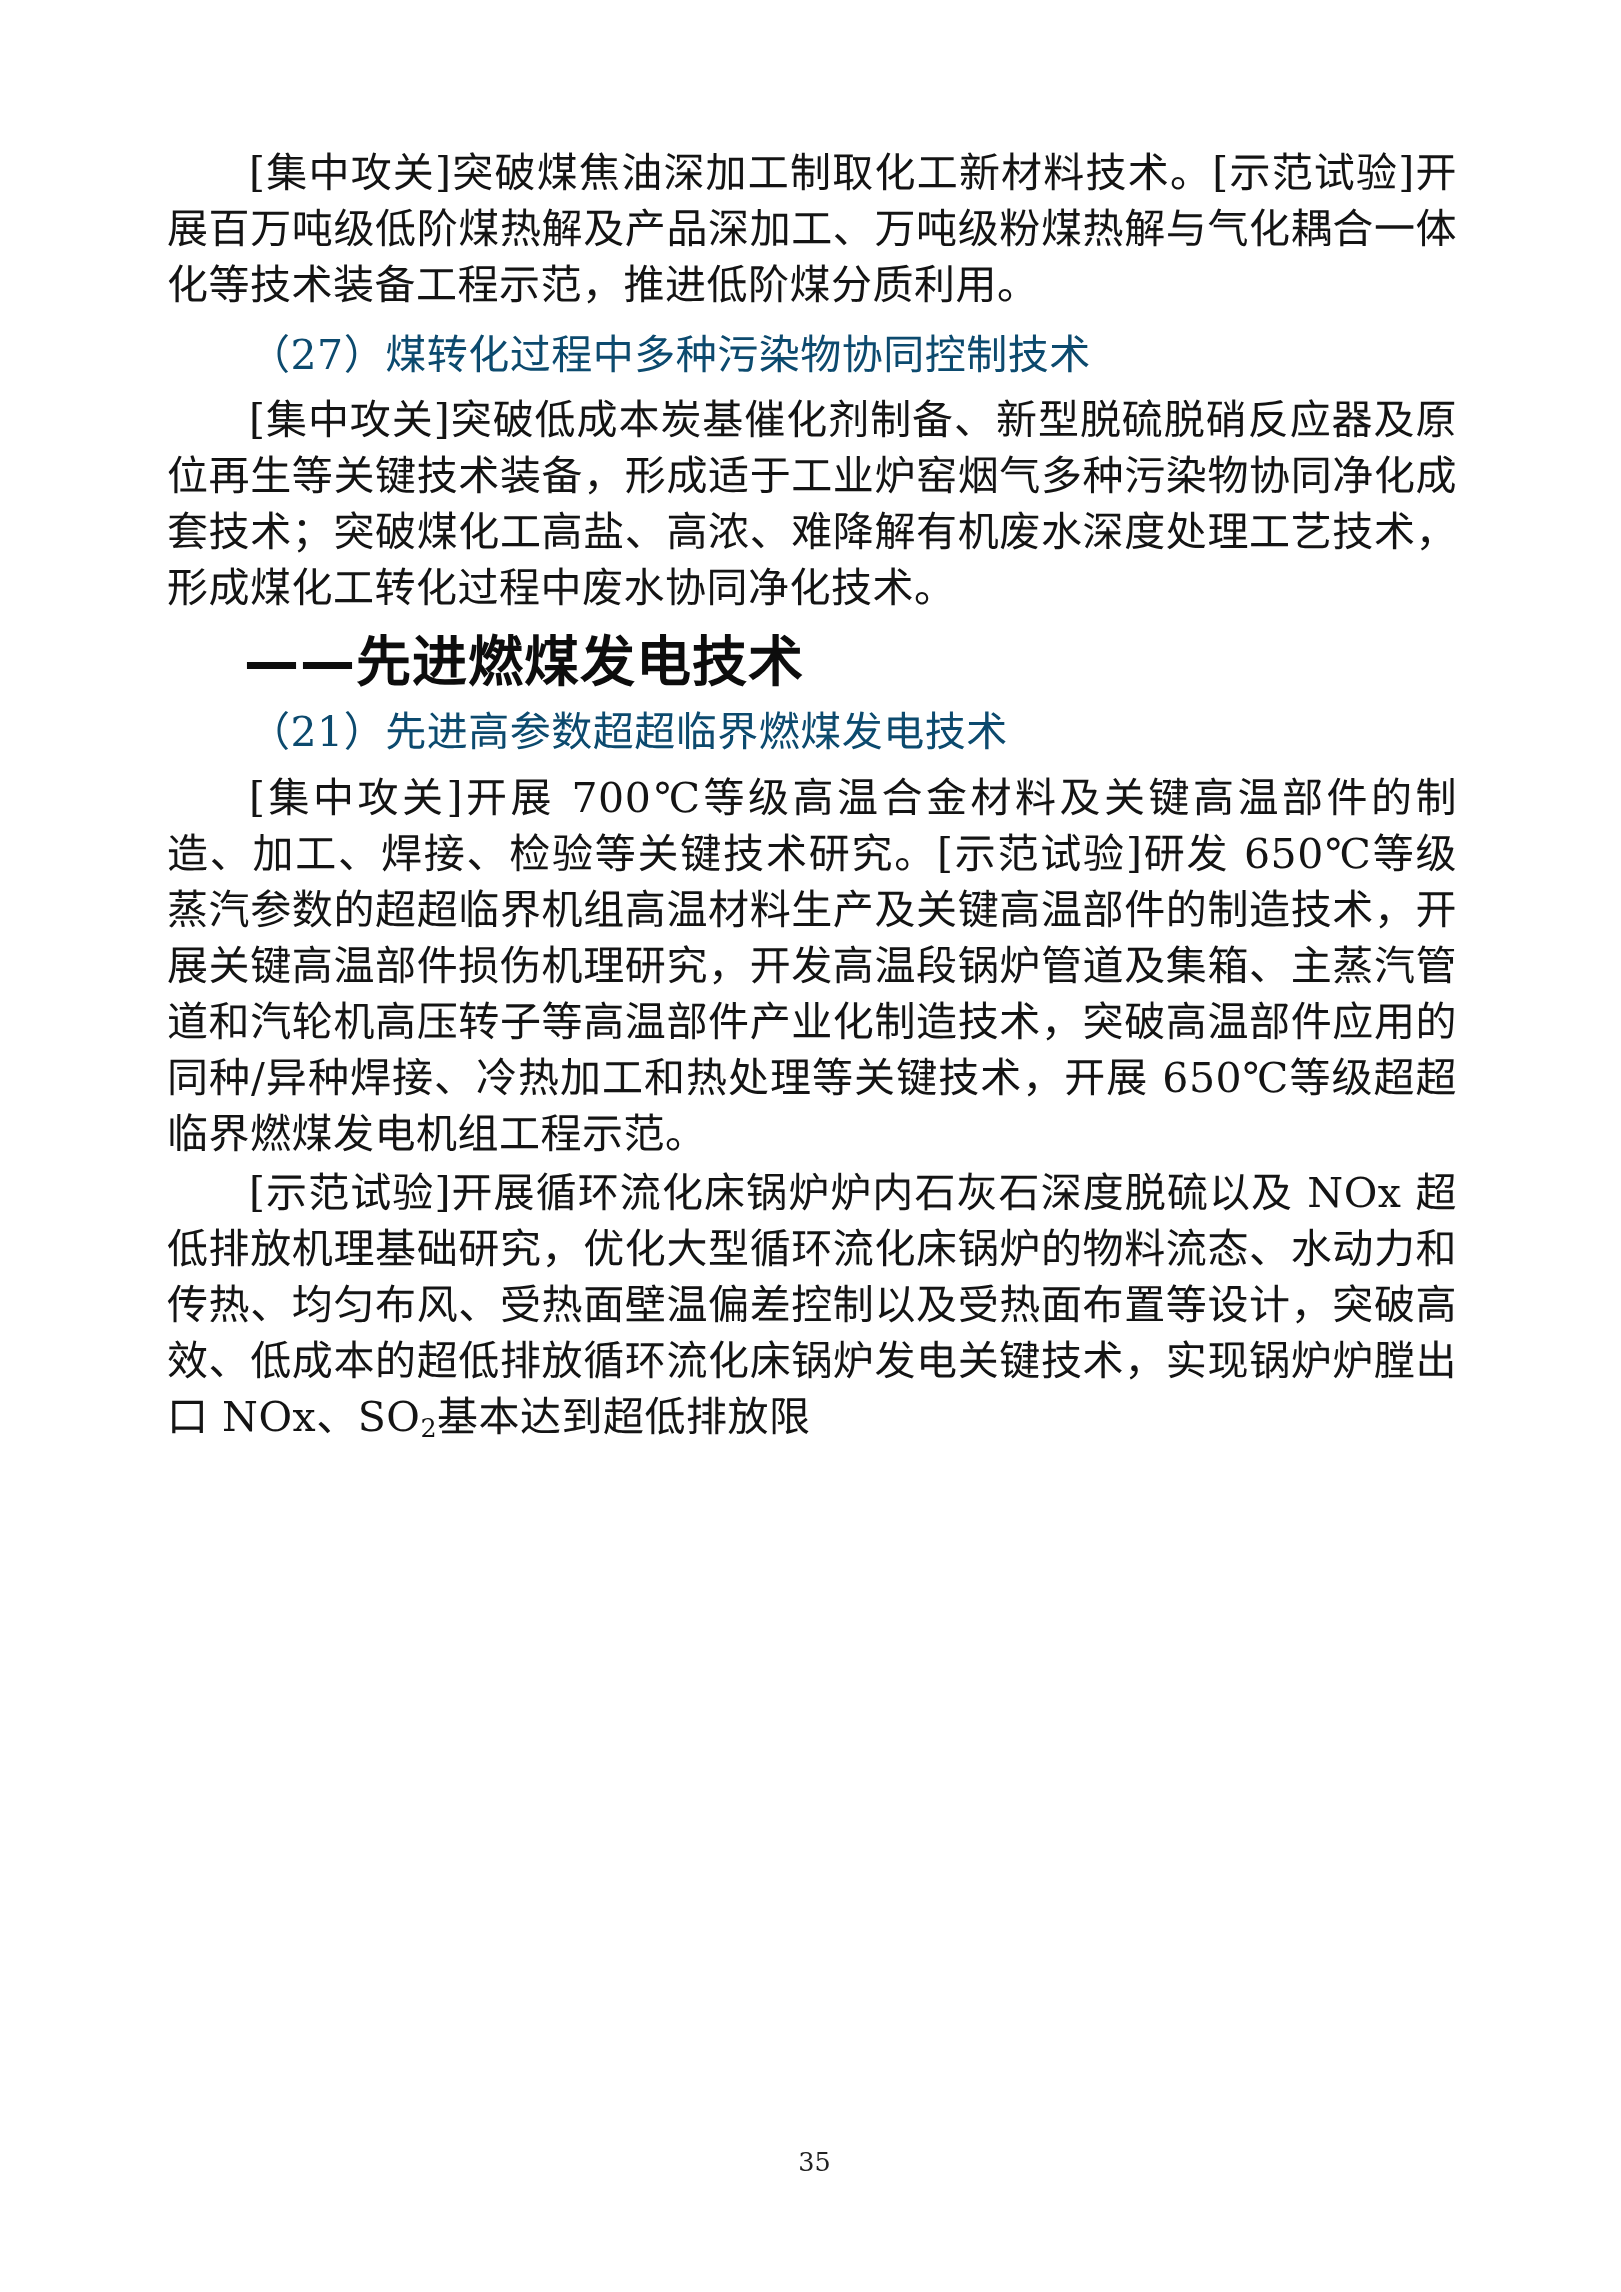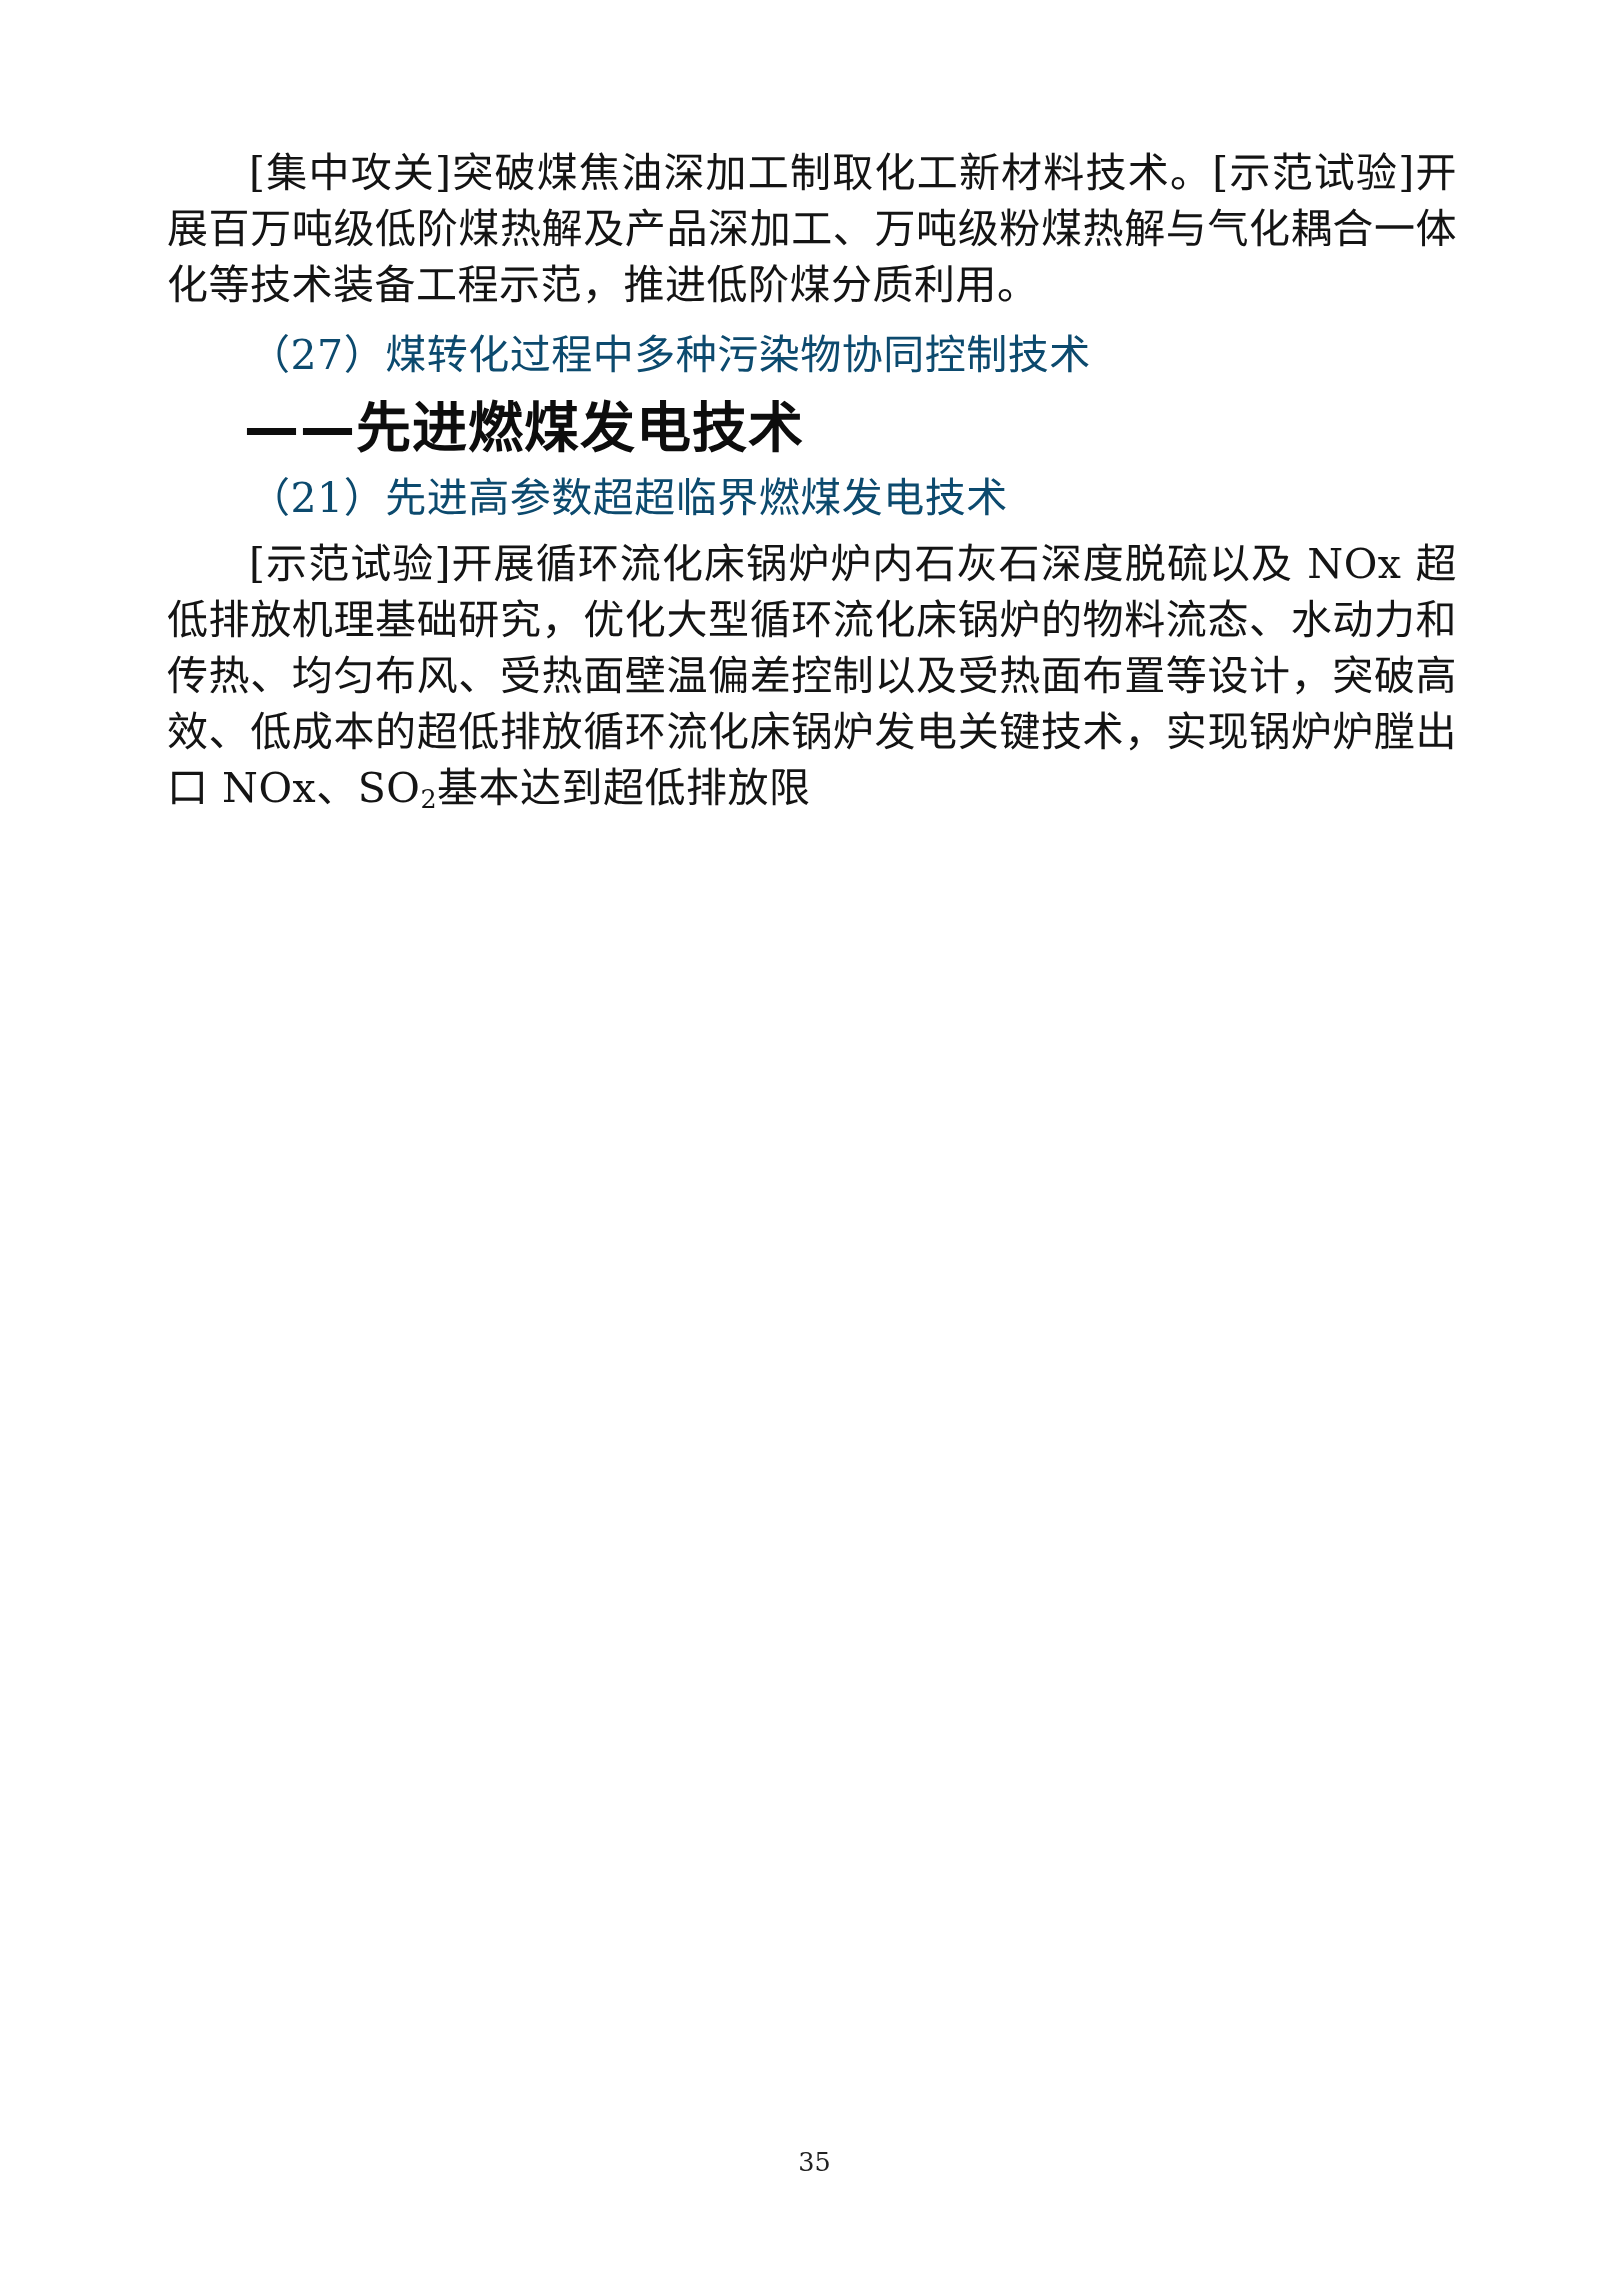--- a/index.html
+++ b/index.html
@@ -100,25 +100,27 @@
 <body>
 
 <div class="page">
 
   <div class="content">
 
     <p class="para">[集中攻关]突破煤焦油深加工制取化工新材料技术。[示范试验]开展百万吨级低阶煤热解及产品深加工、万吨级粉煤热解与气化耦合一体化等技术装备工程示范，推进低阶煤分质利用。</p>
 
     <p class="sub-heading">（27）煤转化过程中多种污染物协同控制技术</p>
 
+    <p class="para">[集中攻关]突破低成本炭基催化剂制备、新型脱硫脱硝反应器及原位再生等关键技术装备，形成适于工业炉窑烟气多种污染物协同净化成套技术；突破煤化工高盐、高浓、难降解有机废水深度处理工艺技术，形成煤化工转化过程中废水协同净化技术。</p>
 
     <p class="cat-heading">——先进燃煤发电技术</p>
 
     <p class="sub-heading">（21）先进高参数超超临界燃煤发电技术</p>
 
+    <p class="para">[集中攻关]开展 <span class="lat">700℃</span>等级高温合金材料及关键高温部件的制造、加工、焊接、检验等关键技术研究。[示范试验]研发 <span class="lat">650℃</span>等级蒸汽参数的超超临界机组高温材料生产及关键高温部件的制造技术，开展关键高温部件损伤机理研究，开发高温段锅炉管道及集箱、主蒸汽管道和汽轮机高压转子等高温部件产业化制造技术，突破高温部件应用的同种/异种焊接、冷热加工和热处理等关键技术，开展 <span class="lat">650℃</span>等级超超临界燃煤发电机组工程示范。</p>
 
 
     <p class="para tight">[示范试验]开展循环流化床锅炉炉内石灰石深度脱硫以及 <span class="lat">NOx</span> 超低排放机理基础研究，优化大型循环流化床锅炉的物料流态、水动力和传热、均匀布风、受热面壁温偏差控制以及受热面布置等设计，突破高效、低成本的超低排放循环流化床锅炉发电关键技术，实现锅炉炉膛出口 <span class="lat">NOx</span>、<span class="lat">SO</span><sub class="lat">2</sub>基本达到超低排放限</p>
 
   </div>
 
   <div class="page-number">35</div>
 
 </div>
 

